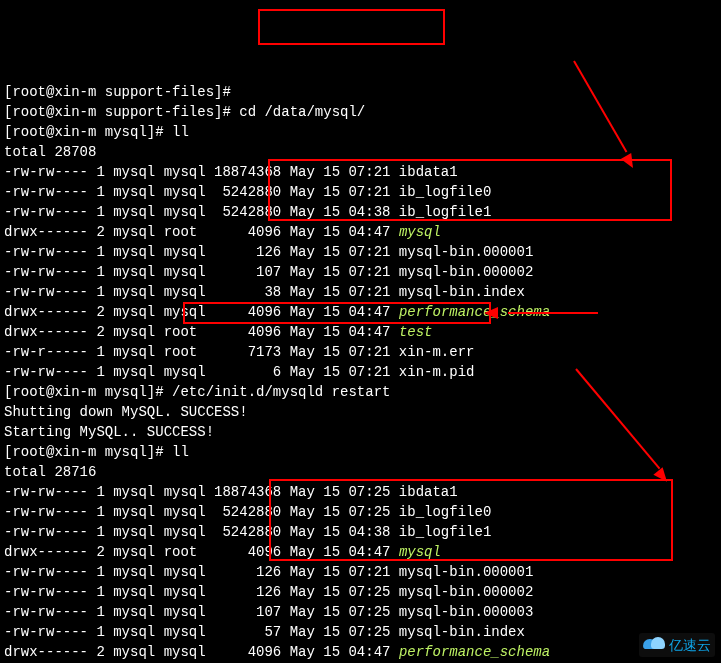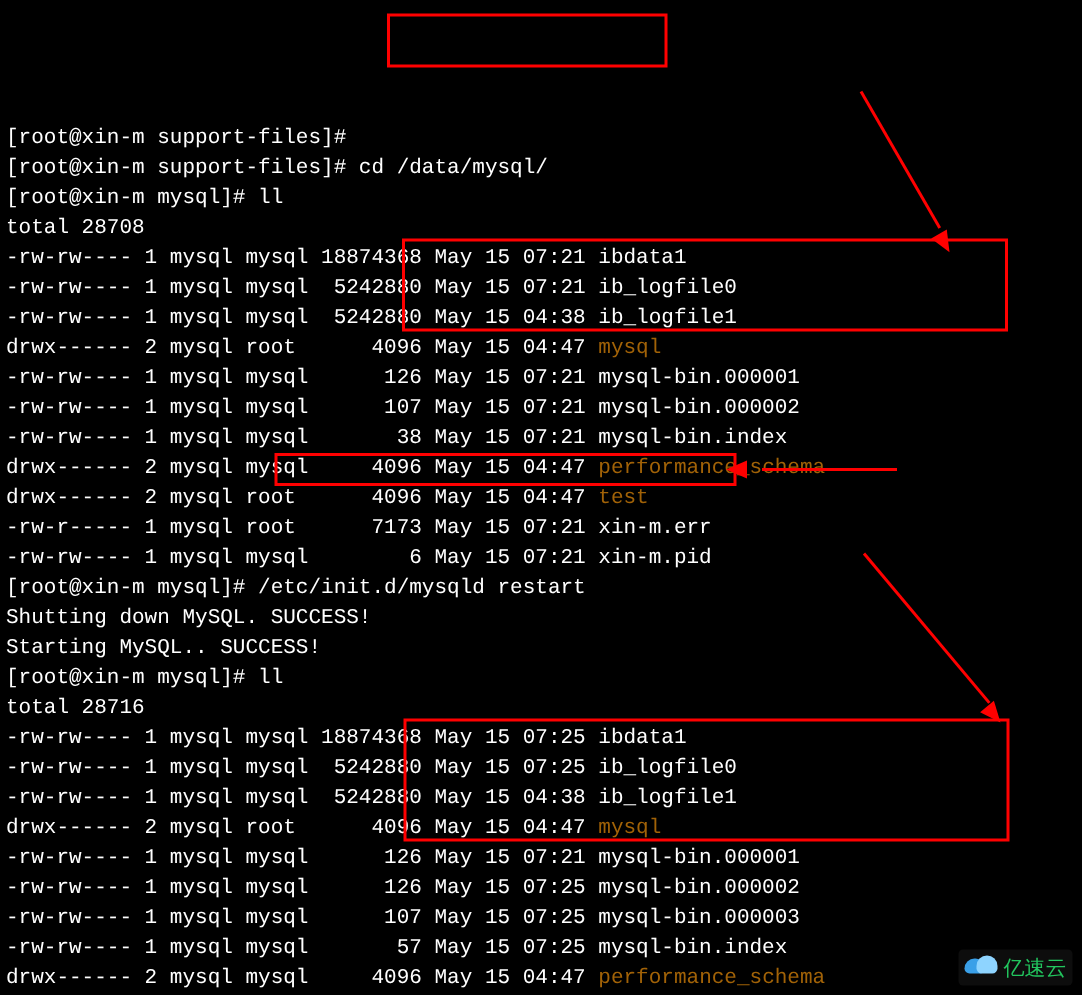--- a/index.html
+++ b/index.html
@@ -10,21 +10,21 @@
     line-height: 20px;
     color: #fff;
     width: 721px;
     height: 663px;
     padding: 2px 4px;
     position: relative;
     overflow: hidden;
     white-space: pre;
   }
   .line { display: block; height: 20px; }
-  .cyan { color: #a16207; }
+  .cyan { color: #bef264; font-style: italic; }
   .red-box {
     position: absolute;
     border: 2px solid #ff0000;
     pointer-events: none;
   }
   
   #box-cmd1 { top: 9px; left: 258px; width: 187px; height: 36px; }
   #box-bin1 { top: 159px; left: 268px; width: 404px; height: 62px; }
   #box-cmd2 { top: 302px; left: 183px; width: 308px; height: 22px; }
   #box-bin2 { top: 479px; left: 269px; width: 404px; height: 82px; }
@@ -65,21 +65,21 @@
   
   .wm {
     position: absolute;
     right: 6px;
     bottom: 6px;
     display: flex;
     align-items: center;
     gap: 4px;
     font-family: sans-serif;
     font-size: 14px;
-    color: #22c55e;
+    color: #0ea5e9;
     background: rgba(255,255,255,0.05);
     padding: 2px 4px;
     border-radius: 3px;
   }
   .wm-icon {
     width: 22px; height: 16px;
     position: relative;
   }
   .wm-icon::before {
     content: "";

